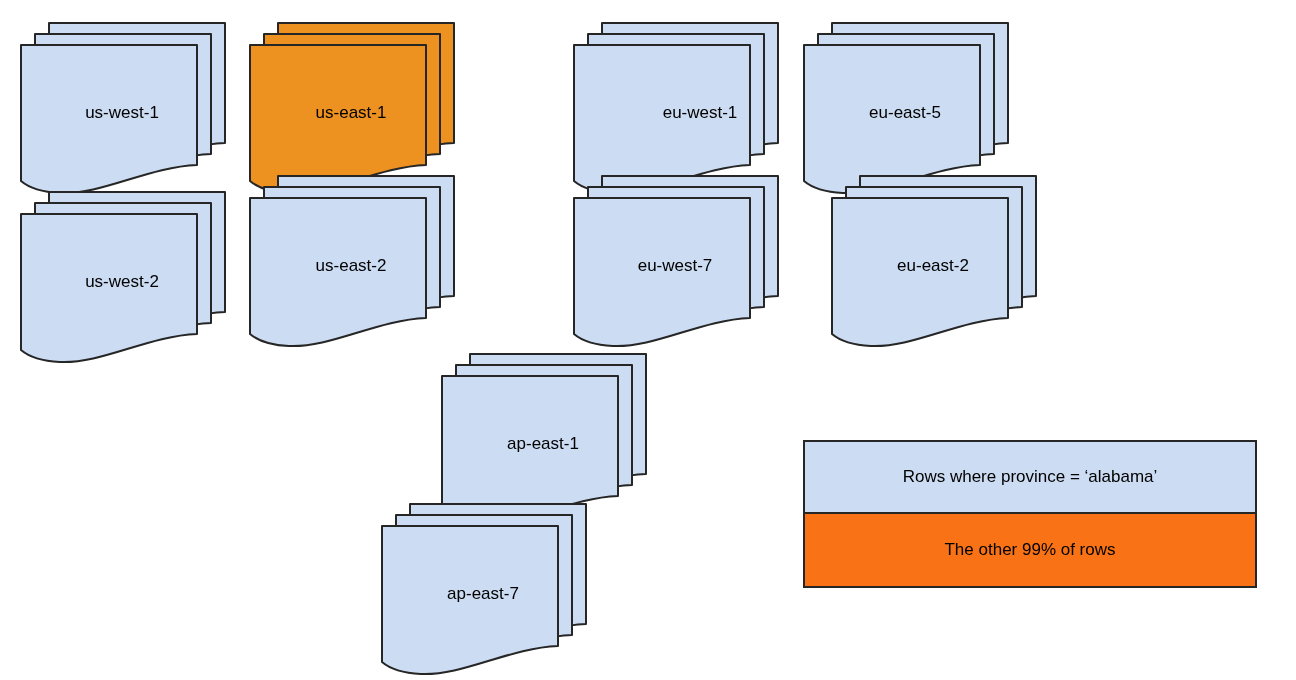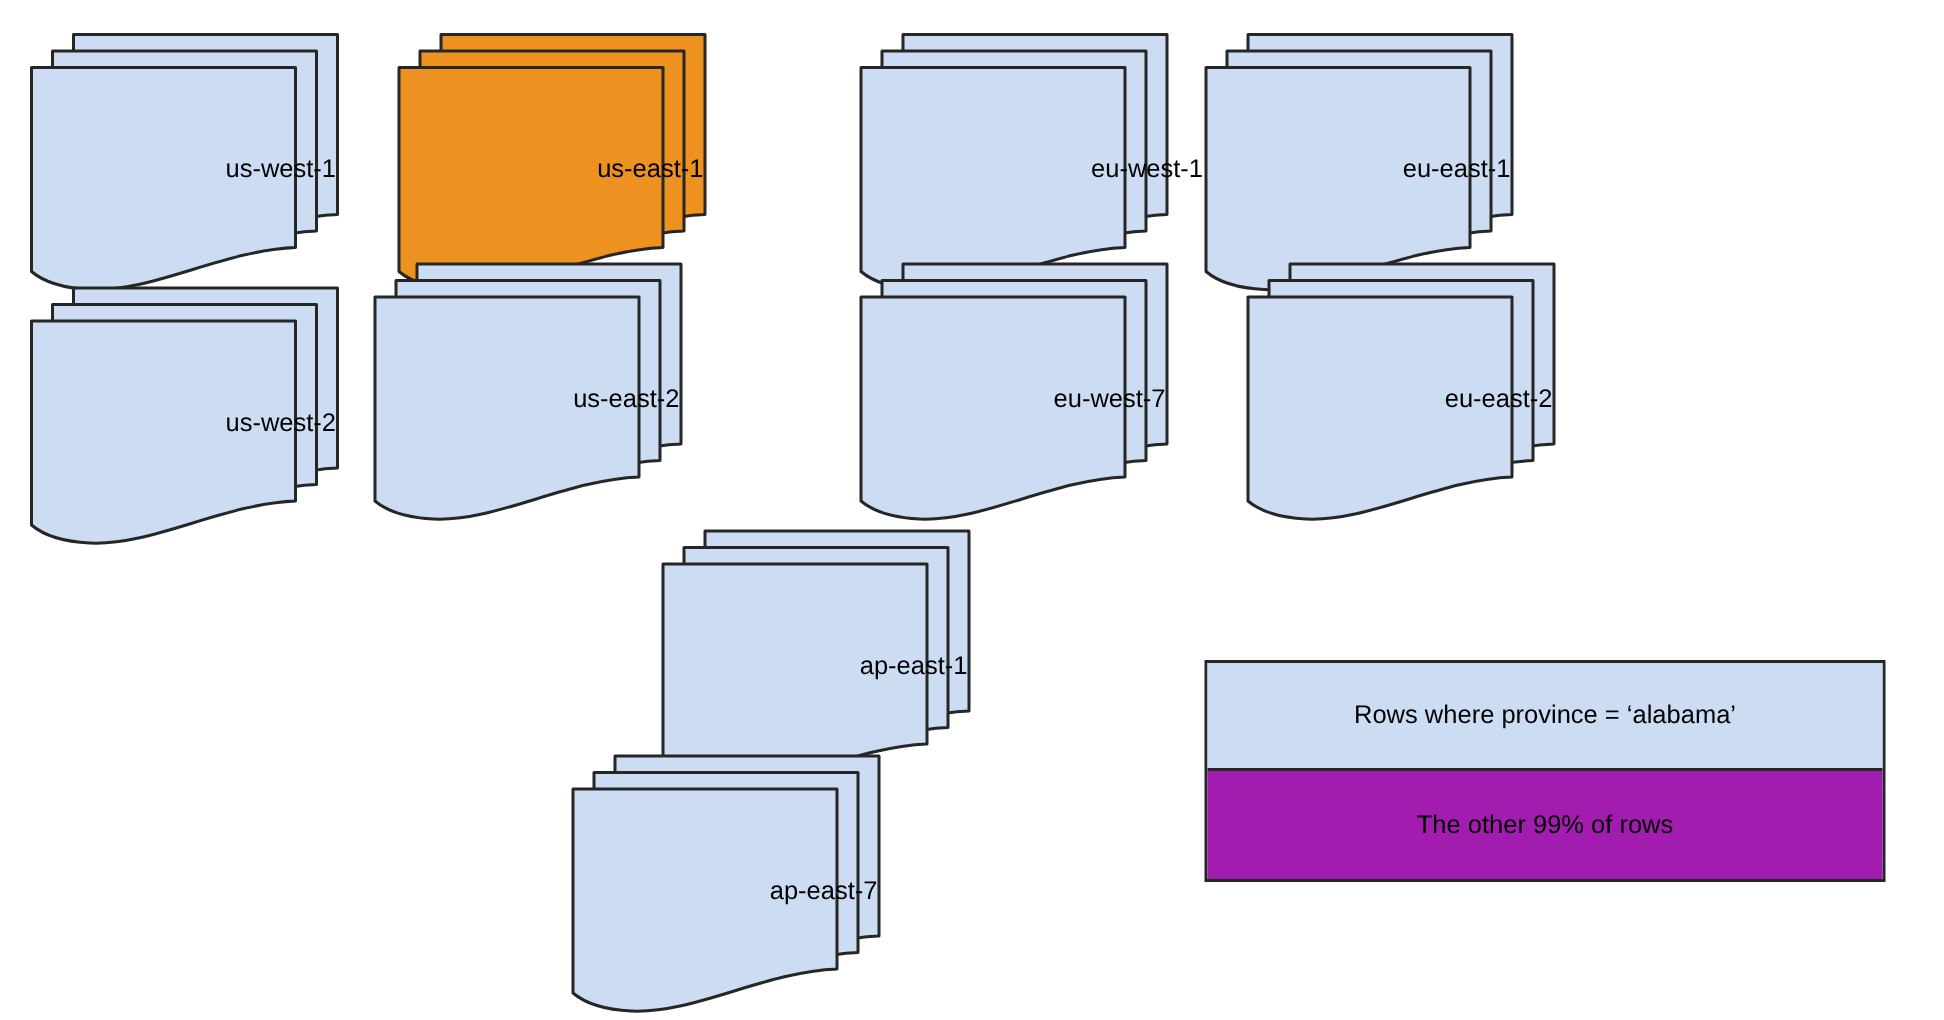--- a/index.html
+++ b/index.html
@@ -23,21 +23,21 @@
     position: absolute;
   }
   .doc-stack svg {
     display: block;
     overflow: visible;
   }
   .doc-label {
     position: absolute;
     left: 0;
     width: 204px;
-    text-align: right;
+    text-align: center;
     font-size: 17px;
     color: #000000;
     line-height: 1;
     pointer-events: none;
     white-space: nowrap;
   }
   .legend {
     position: absolute;
     left: 803px;
     top: 440px;
@@ -65,21 +65,21 @@
 
   <div id="stacks-layer">
       <div class="doc-stack" style="left: 20px; top: 22px; width: 204px; height: 174px;">
         <svg width="208" height="178" viewBox="0 0 208 178">
           <path d="M 0 0 L 176 0 L 176 120 C 126.72 122 80.96000000000001 150 38.72 148 C 19.36 147 7.04 142 0 136 Z" transform="translate(29,1)" fill="#ccdcf2" stroke="#262626" stroke-width="2" stroke-linejoin="round"></path>
           <path d="M 0 0 L 176 0 L 176 120 C 126.72 122 80.96000000000001 150 38.72 148 C 19.36 147 7.04 142 0 136 Z" transform="translate(15,12)" fill="#ccdcf2" stroke="#262626" stroke-width="2" stroke-linejoin="round"></path>
           <path d="M 0 0 L 176 0 L 176 120 C 126.72 122 80.96000000000001 150 38.72 148 C 19.36 147 7.04 142 0 136 Z" transform="translate(1,23)" fill="#ccdcf2" stroke="#262626" stroke-width="2" stroke-linejoin="round"></path>
         </svg>
         <div class="doc-label" style="top: 82px;">us-west-1</div>
       </div>
-      <div class="doc-stack" style="left: 265px; top: 22px; width: 204px; height: 174px;">
+      <div class="doc-stack" style="left: 249px; top: 22px; width: 204px; height: 174px;">
         <svg width="208" height="178" viewBox="0 0 208 178">
           <path d="M 0 0 L 176 0 L 176 120 C 126.72 122 80.96000000000001 150 38.72 148 C 19.36 147 7.04 142 0 136 Z" transform="translate(29,1)" fill="#ed9121" stroke="#262626" stroke-width="2" stroke-linejoin="round"></path>
           <path d="M 0 0 L 176 0 L 176 120 C 126.72 122 80.96000000000001 150 38.72 148 C 19.36 147 7.04 142 0 136 Z" transform="translate(15,12)" fill="#ed9121" stroke="#262626" stroke-width="2" stroke-linejoin="round"></path>
           <path d="M 0 0 L 176 0 L 176 120 C 126.72 122 80.96000000000001 150 38.72 148 C 19.36 147 7.04 142 0 136 Z" transform="translate(1,23)" fill="#ed9121" stroke="#262626" stroke-width="2" stroke-linejoin="round"></path>
         </svg>
         <div class="doc-label" style="top: 82px;">us-east-1</div>
       </div>
       <div class="doc-stack" style="left: 573px; top: 22px; width: 204px; height: 174px;">
         <svg width="208" height="178" viewBox="0 0 208 178">
           <path d="M 0 0 L 176 0 L 176 120 C 126.72 122 80.96000000000001 150 38.72 148 C 19.36 147 7.04 142 0 136 Z" transform="translate(29,1)" fill="#ccdcf2" stroke="#262626" stroke-width="2" stroke-linejoin="round"></path>
@@ -87,21 +87,21 @@
           <path d="M 0 0 L 176 0 L 176 120 C 126.72 122 80.96000000000001 150 38.72 148 C 19.36 147 7.04 142 0 136 Z" transform="translate(1,23)" fill="#ccdcf2" stroke="#262626" stroke-width="2" stroke-linejoin="round"></path>
         </svg>
         <div class="doc-label" style="top: 82px; padding-left: 25px;">eu-west-1</div>
       </div>
       <div class="doc-stack" style="left: 803px; top: 22px; width: 204px; height: 174px;">
         <svg width="208" height="178" viewBox="0 0 208 178">
           <path d="M 0 0 L 176 0 L 176 120 C 126.72 122 80.96000000000001 150 38.72 148 C 19.36 147 7.04 142 0 136 Z" transform="translate(29,1)" fill="#ccdcf2" stroke="#262626" stroke-width="2" stroke-linejoin="round"></path>
           <path d="M 0 0 L 176 0 L 176 120 C 126.72 122 80.96000000000001 150 38.72 148 C 19.36 147 7.04 142 0 136 Z" transform="translate(15,12)" fill="#ccdcf2" stroke="#262626" stroke-width="2" stroke-linejoin="round"></path>
           <path d="M 0 0 L 176 0 L 176 120 C 126.72 122 80.96000000000001 150 38.72 148 C 19.36 147 7.04 142 0 136 Z" transform="translate(1,23)" fill="#ccdcf2" stroke="#262626" stroke-width="2" stroke-linejoin="round"></path>
         </svg>
-        <div class="doc-label" style="top: 82px;">eu-east-1</div>
+        <div class="doc-label" style="top: 82px;">eu-east-5</div>
       </div>
       <div class="doc-stack" style="left: 20px; top: 191px; width: 204px; height: 174px;">
         <svg width="208" height="178" viewBox="0 0 208 178">
           <path d="M 0 0 L 176 0 L 176 120 C 126.72 122 80.96000000000001 150 38.72 148 C 19.36 147 7.04 142 0 136 Z" transform="translate(29,1)" fill="#ccdcf2" stroke="#262626" stroke-width="2" stroke-linejoin="round"></path>
           <path d="M 0 0 L 176 0 L 176 120 C 126.72 122 80.96000000000001 150 38.72 148 C 19.36 147 7.04 142 0 136 Z" transform="translate(15,12)" fill="#ccdcf2" stroke="#262626" stroke-width="2" stroke-linejoin="round"></path>
           <path d="M 0 0 L 176 0 L 176 120 C 126.72 122 80.96000000000001 150 38.72 148 C 19.36 147 7.04 142 0 136 Z" transform="translate(1,23)" fill="#ccdcf2" stroke="#262626" stroke-width="2" stroke-linejoin="round"></path>
         </svg>
         <div class="doc-label" style="top: 82px;">us-west-2</div>
       </div>
       <div class="doc-stack" style="left: 249px; top: 175px; width: 204px; height: 174px;">
@@ -143,18 +143,18 @@
           <path d="M 0 0 L 176 0 L 176 120 C 126.72 122 80.96000000000001 150 38.72 148 C 19.36 147 7.04 142 0 136 Z" transform="translate(1,23)" fill="#ccdcf2" stroke="#262626" stroke-width="2" stroke-linejoin="round"></path>
         </svg>
         <div class="doc-label" style="top: 82px;">ap-east-7</div>
       </div>
     </div>
 
   <div class="legend">
     <div class="legend-row top" style="background: rgb(204, 220, 242);">
       <span>Rows where province = ‘alabama’</span>
     </div>
-    <div class="legend-row bottom" style="background: #a21caf;">
+    <div class="legend-row bottom" style="background: #f97316;">
       <span>The other 99% of rows</span>
     </div>
   </div>
 
 </div>
 
 </body></html>

